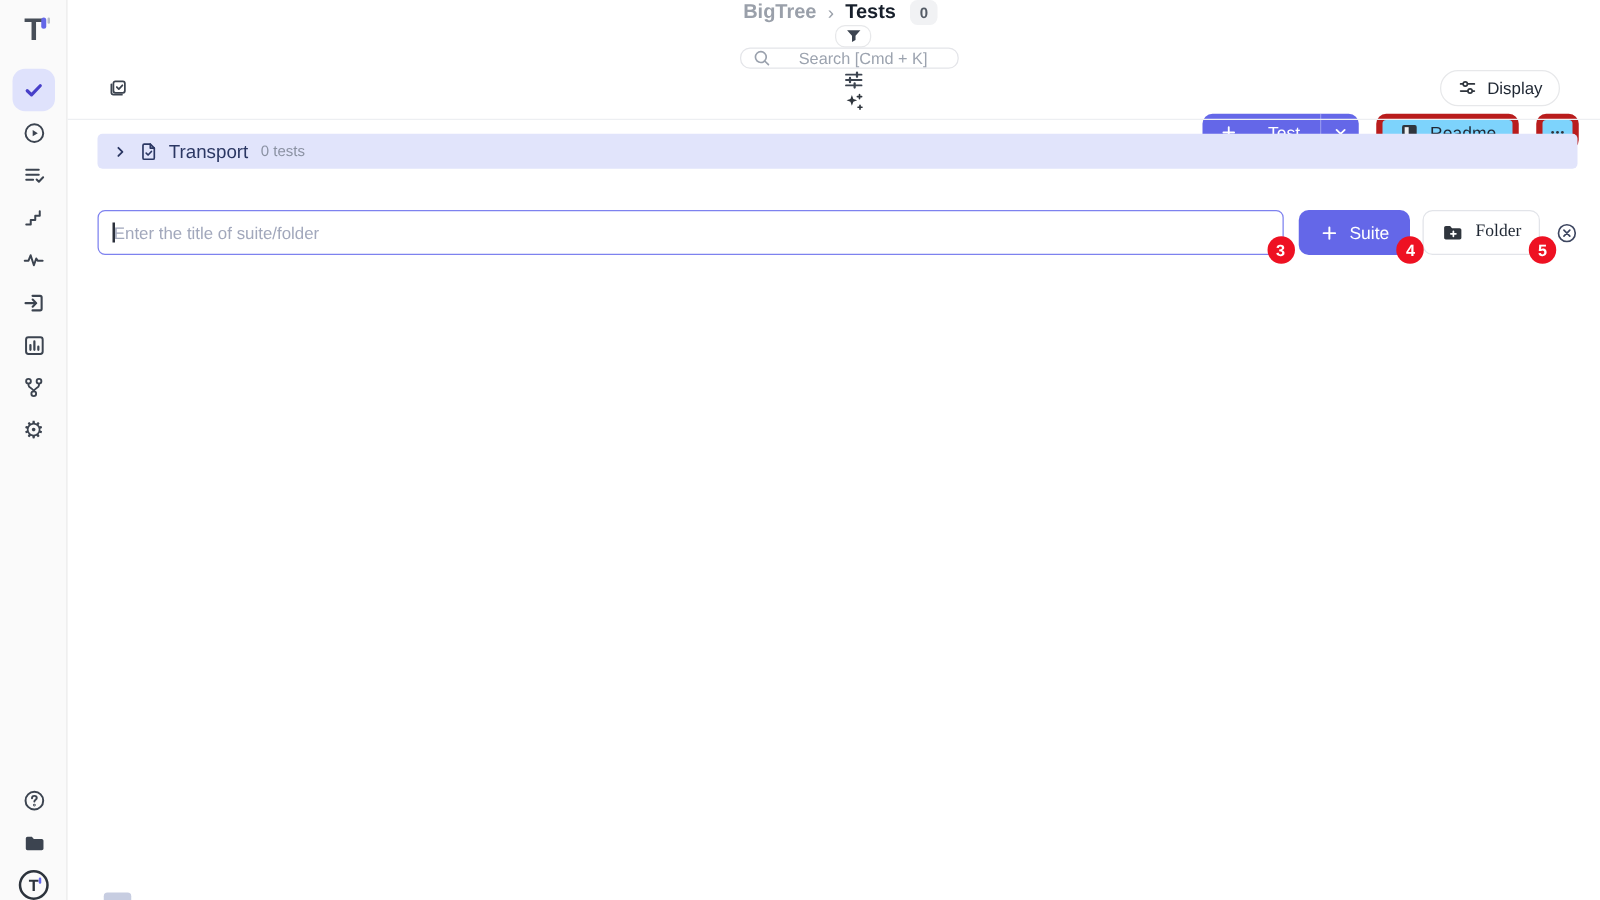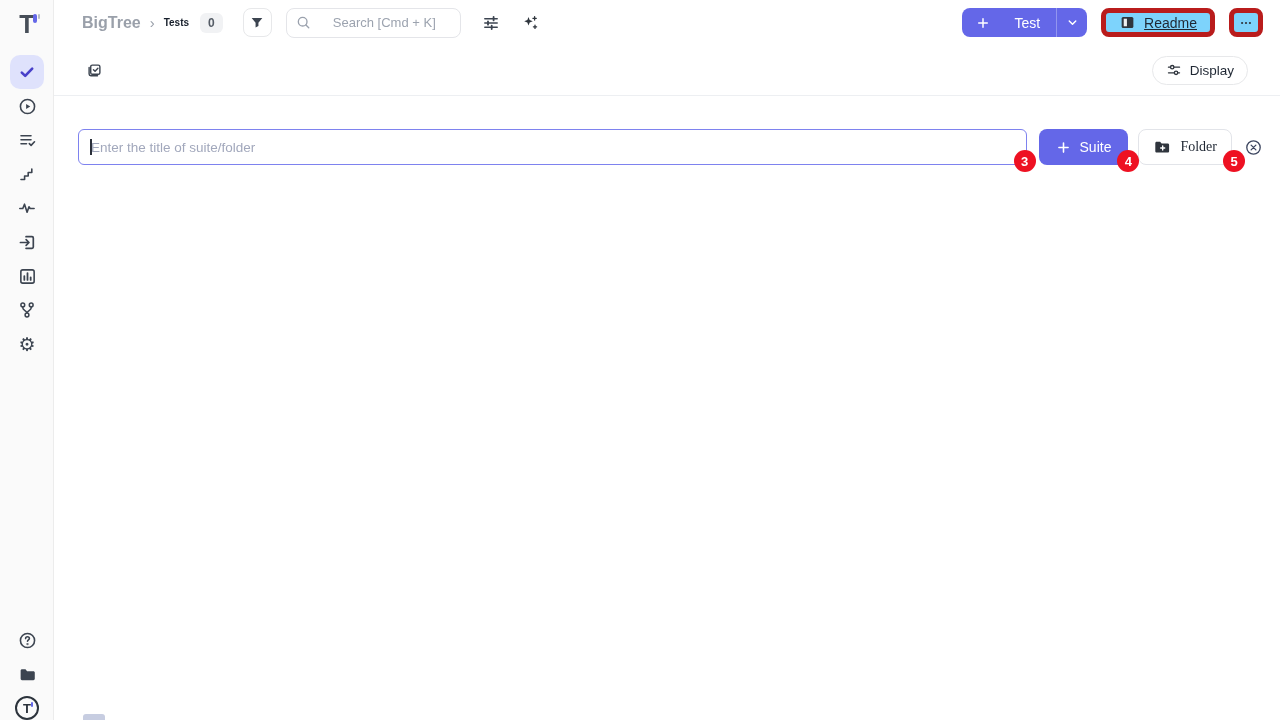--- a/index.html
+++ b/index.html
@@ -26,25 +26,25 @@
     display:flex; align-items:center; justify-content:center; position:relative; }
   .logo-bottom .lb-t { font-size:13px; font-weight:800; color:#2c333c; line-height:1; }
   .logo-bottom .lb-mark { position:absolute; top:4px; right:4px; width:2px; height:5px;
     background:var(--accent,#6467e8); border-radius:1px; }
   .gear-glyph { font-size:19px; line-height:1; color:#3c4450;
     font-family:"DejaVu Sans", sans-serif; }
 
   
   .main { flex:1; display:flex; flex-direction:column; position:relative; }
 
-  .topbar { height:45px; display:flex; align-items:center; padding:0 17px 0 28px; }
+  .topbar { height:45px; display:flex; align-items:center; padding:0 17px 0 28px;flex-direction:column; }
   .crumb { display:flex; align-items:center; gap:9px; }
   .crumb-project { font-size:16px; font-weight:600; color:#9aa0aa; cursor:pointer; }
   .crumb-sep { font-size:15px; color:#9aa0aa; }
-  .crumb-page { font-size:10px; font-weight:700; color:#171f2b; }
+  .crumb-page { font-size:16px; font-weight:700; color:#171f2b; }
   .count-pill { background:#f1f2f4; color:#555c66; font-size:12px; font-weight:600;
     border-radius:6px; padding:3px 8px; margin-left:2px; }
   .iconbtn { width:29px; height:29px; border:1px solid #e7e8ea; border-radius:8px;
     background:#fff; display:flex; align-items:center; justify-content:center;
     margin-left:20px; cursor:pointer; }
   .searchbox { margin-left:14px; width:175px; height:30px; border:1px solid #e4e5e9;
     border-radius:8px; display:flex; align-items:center; padding:0 9px; gap:7px; background:#fff; }
   .searchbox input { border:none; outline:none; width:100%; font-size:13px;
     font-family:"Liberation Sans",sans-serif; color:#333; background:transparent;text-align:center; }
   .searchbox input::placeholder { color:#9ca3af; }
@@ -313,20 +313,36 @@
               <circle cx="7" cy="5.8" r="1.9" fill="#fff"></circle>
               <circle cx="11.3" cy="12.2" r="1.9" fill="#fff"></circle>
             </svg>
         </span>
         <span>Display</span>
       </button>
     </div>
 
     <div class="content">
 
+      <div class="folder-row">
+        <span>
+          <svg width="13" height="13" viewBox="0 0 18 18" fill="none" stroke="#2b3763" stroke-width="2" stroke-linecap="round" stroke-linejoin="round">
+              <path d="M6.5 4.5L11 9l-4.5 4.5"></path>
+            </svg>
+        </span>
+        <span>
+          <svg width="16" height="16" viewBox="0 0 18 18" fill="none" stroke="#2b3763" stroke-width="1.5" stroke-linecap="round" stroke-linejoin="round">
+              <path d="M5 2.6h5.4L14 6.2V15a1.2 1.2 0 0 1-1.2 1.2H5A1.2 1.2 0 0 1 3.8 15V3.8A1.2 1.2 0 0 1 5 2.6z"></path>
+              <path d="M10.4 2.6v3.6H14"></path>
+              <path d="M6.7 10.7l1.7 1.7 3-3.2"></path>
+            </svg>
+        </span>
+        <span class="folder-name">Transport</span>
+        <span class="folder-count">0 tests</span>
+      </div>
 
       <div class="form-row">
         <div class="input-wrap">
           <input class="suite-input" type="text" placeholder="Enter the title of suite/folder" style="">
           <span class="caret-bar"></span>
           <span class="anno-badge anno-3">3</span>
         </div>
 
         <div class="btn-wrap">
           <button class="suite-btn">

